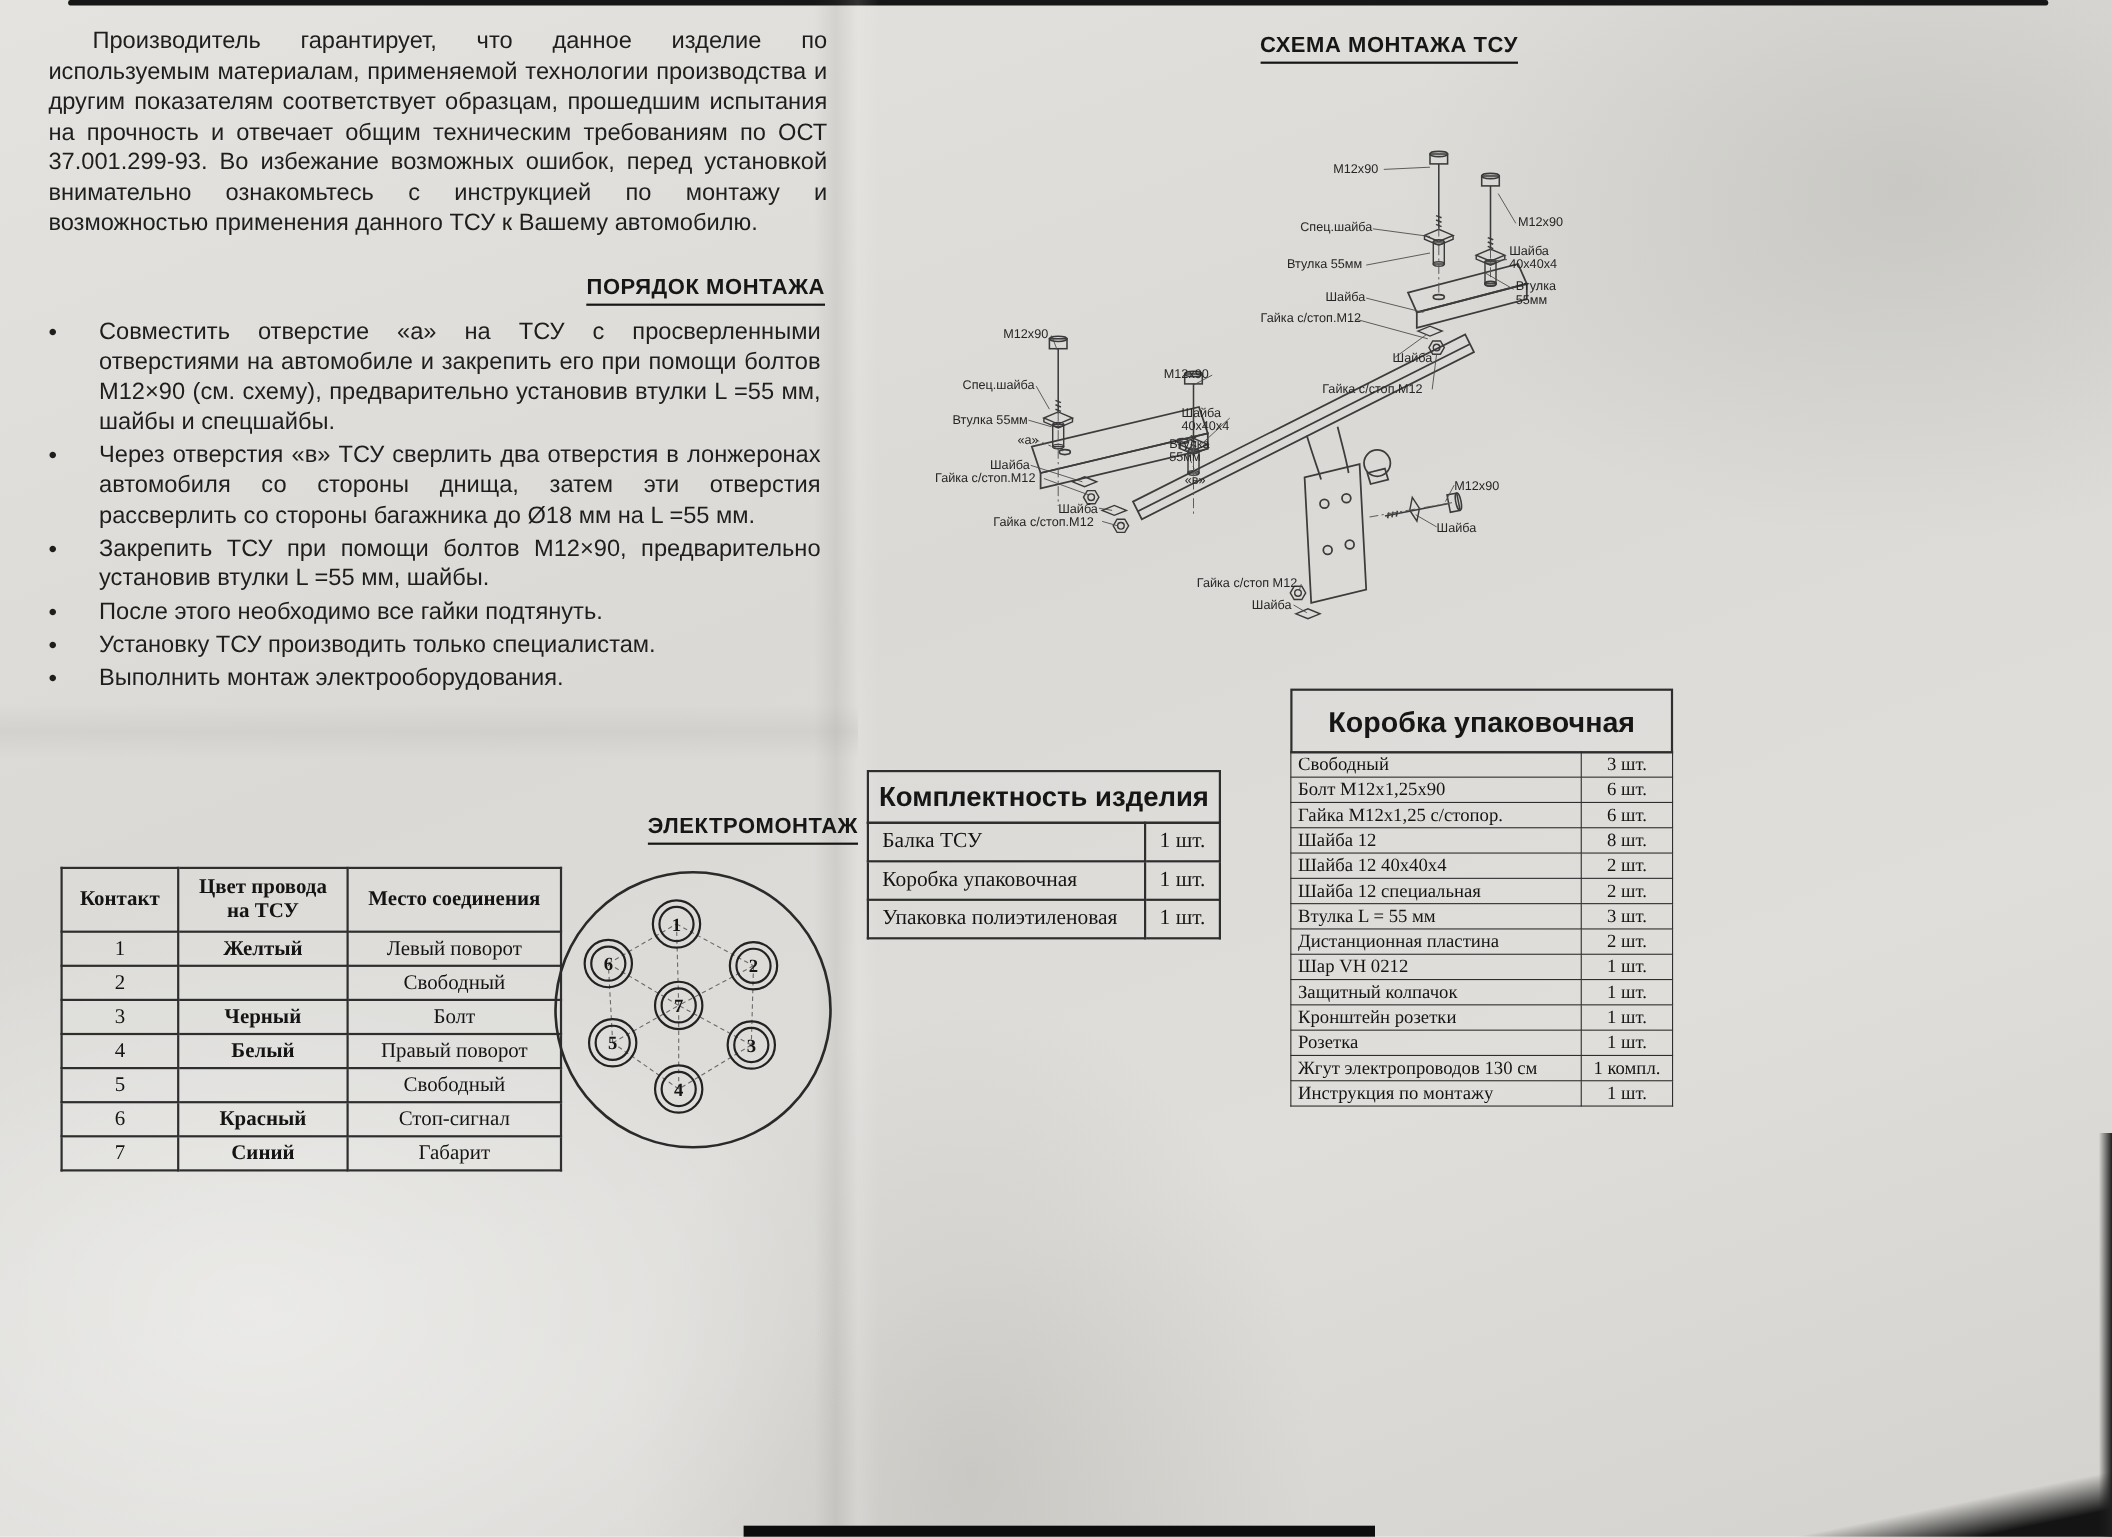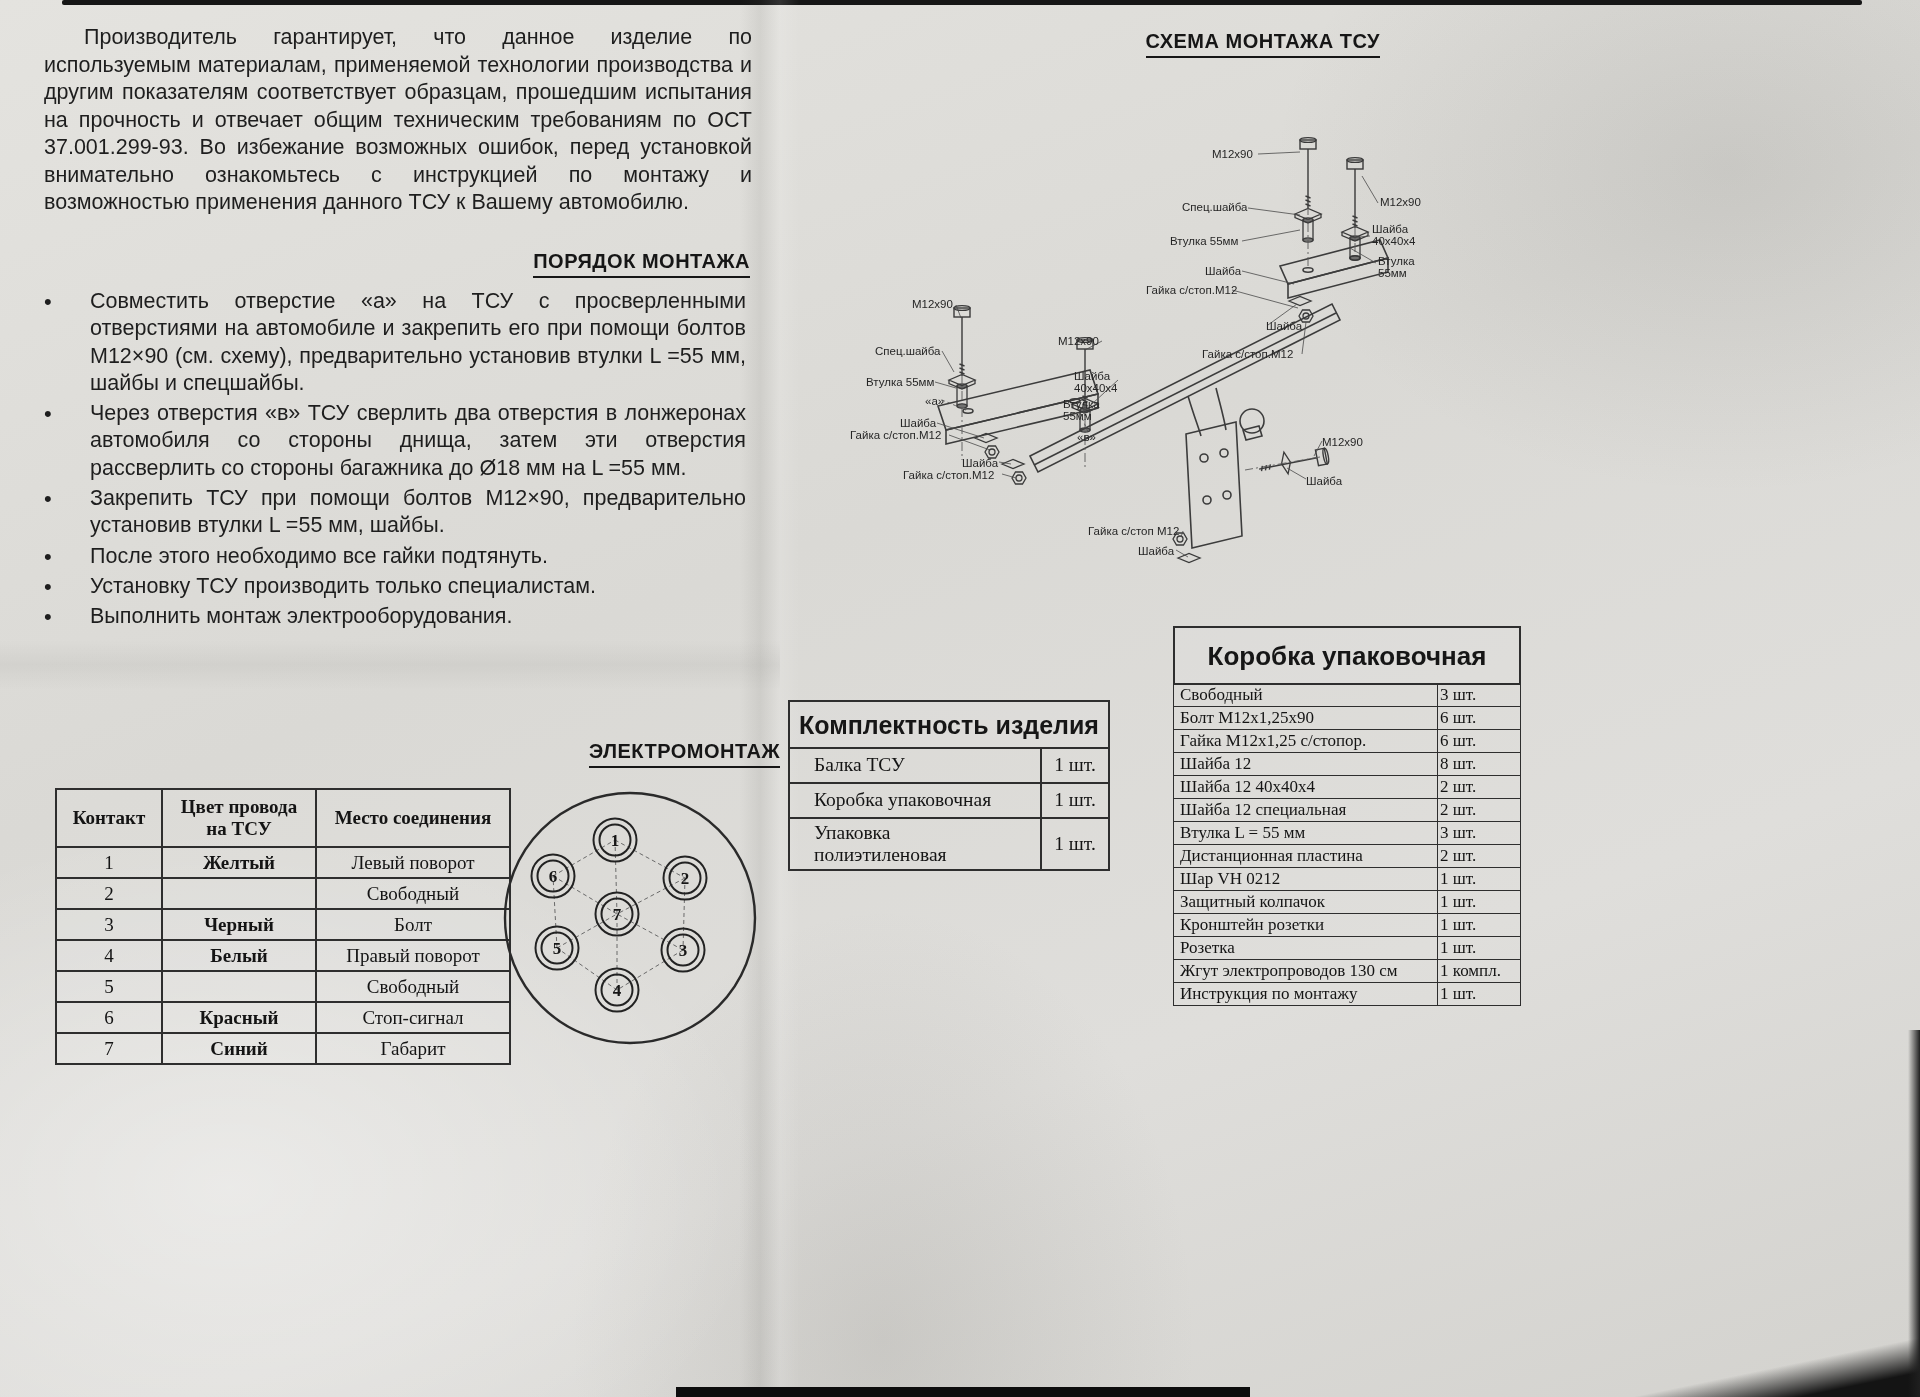--- a/index.html
+++ b/index.html
@@ -51,27 +51,27 @@
   
   .scheme{position:absolute;left:850px;top:108px;width:690px;height:565px}
   .scheme svg{position:absolute;left:0;top:0}
   .scheme-label{position:absolute;font-size:11.5px;line-height:1.08;color:#262626;white-space:pre-line}
   
   .box-title{border:2.5px solid #2e2e2e;font-family:"Liberation Sans",sans-serif;font-weight:bold;
       text-align:center;color:#161616;background:rgba(255,255,255,.05)}
   .komplekt{position:absolute;left:788px;top:700px;width:322px;font-family:"Liberation Serif",serif}
   .komplekt .box-title{font-size:25px;padding:9px 2px 7px}
   .komplekt table{width:100%;border-collapse:collapse;font-size:19.5px;margin-top:-2.5px;color:#141414}
-  .komplekt td{border:2px solid #2e2e2e;padding:3px 24px;height:27px}
+  .komplekt td{border:2px solid #2e2e2e;padding:3px 12px;height:27px}
   .komplekt td:last-child{width:62px;text-align:center;padding:3px 2px}
   .korobka{position:absolute;left:1173px;top:626px;width:348px;font-family:"Liberation Serif",serif}
   .korobka .box-title{font-size:26px;padding:13px 2px 11px}
   .korobka table{width:100%;border-collapse:collapse;margin-top:-2.5px;color:#141414}
   .korobka td{border:1.8px solid #2e2e2e;padding:1px 6px;height:18px;font-size:17px}
-  .korobka td:last-child{width:78px;text-align:left;padding:1px 2px}
+  .korobka td:last-child{width:78px;text-align:center;padding:1px 2px}
 </style>
 </head>
 <body>
 
 <div class="edge-top"></div>
 <div class="crease1"></div>
 <div class="crease2"></div>
 
 <p class="warranty">Производитель гарантирует, что данное изделие по используемым материалам,  применяемой технологии производства и другим показателям соответствует образцам, прошедшим испытания на прочность и отвечает общим техническим требованиям по ОСТ 37.001.299-93. Во избежание возможных ошибок,  перед установкой внимательно ознакомьтесь с инструкцией по монтажу и  возможностью применения данного ТСУ к Вашему  автомобилю.</p>
 

